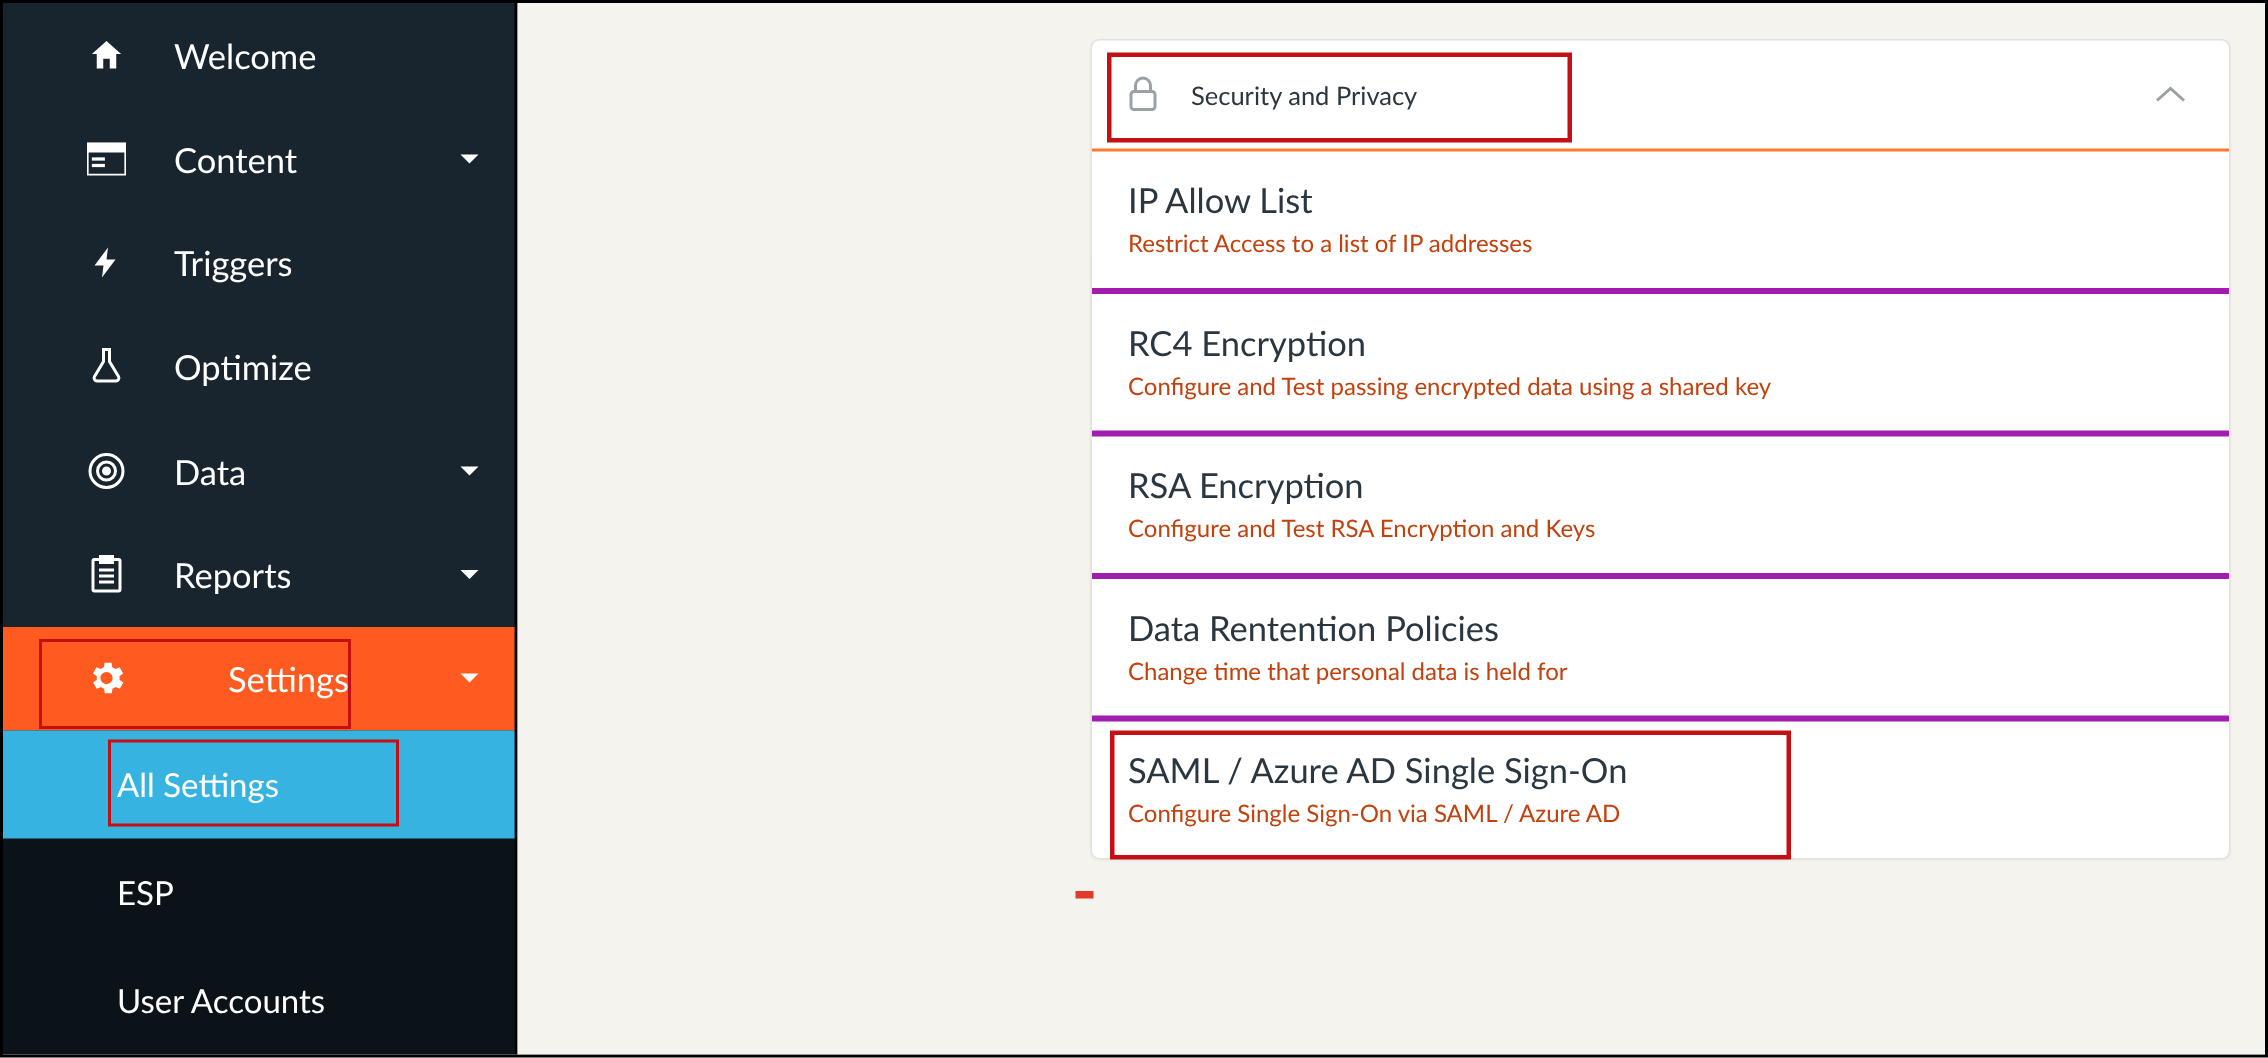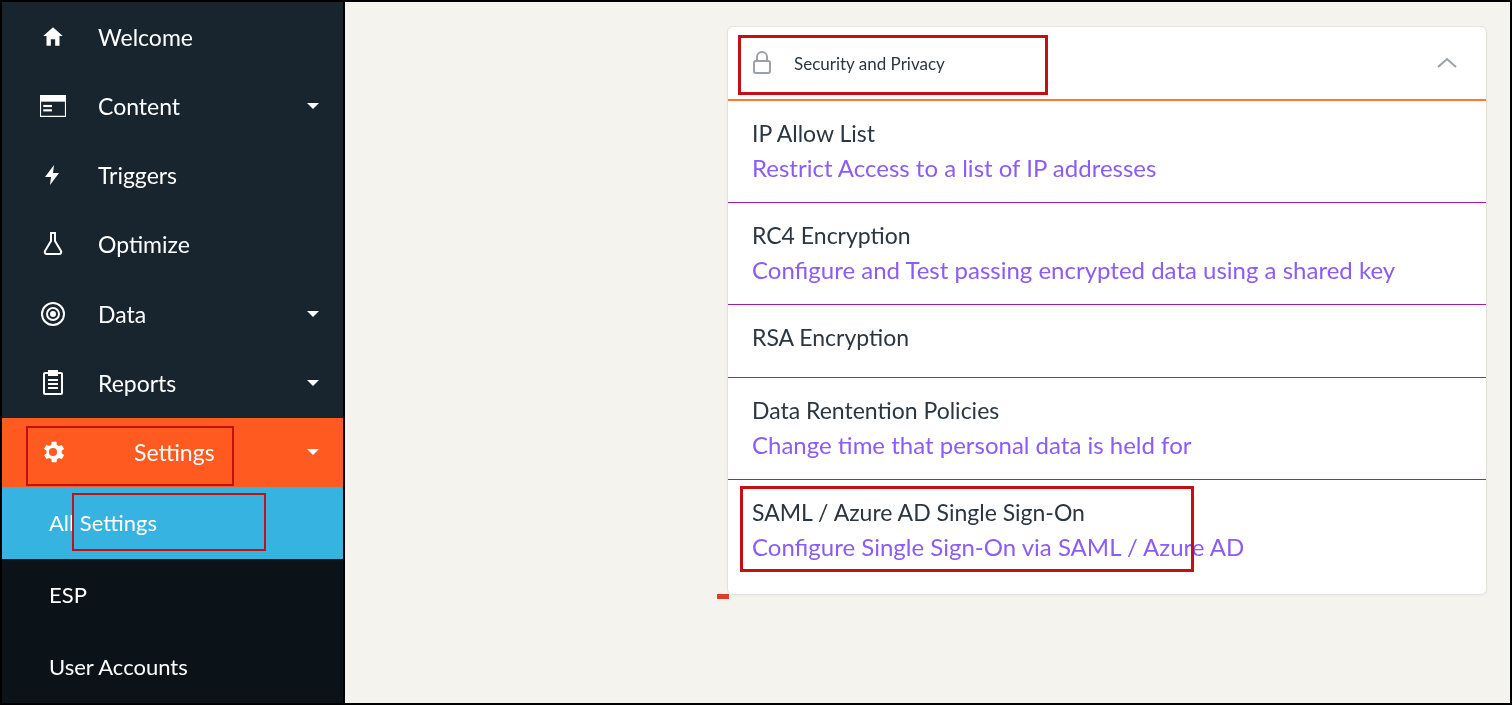--- a/index.html
+++ b/index.html
@@ -17,21 +17,21 @@
     background: #18252e;
     color: #fff;
     flex-shrink: 0;
     display: flex;
     flex-direction: column;
     border-right: 2px solid #000;
   }
   .nav-item {
     display: flex;
     align-items: center;
-    padding: 0 12px 0 36px;
+    padding: 0 12px 0 54px;
     height: 77px;
     font-size: 23px;
     font-weight: 400;
     position: relative;
     color: #fff;
   }
   .nav-item .icon-slot {
     width: 30px;
     height: 30px;
     margin-right: 30px;
@@ -59,21 +59,21 @@
   .nav-item.settings .inner-highlight {
     left: 24px; top: 8px; width: 208px; height: 60px;
   }
   .subnav {
     background: #0b1318;
   }
   .sub-item {
     display: flex;
     align-items: center;
     height: 72px;
-    padding-left: 47px;
+    padding-left: 76px;
     font-size: 22px;
     color: #fff;
   }
   .sub-item.active {
     background: #36b3e0;
     color: #fff;
     position: relative;
   }
   .sub-item.active .inner-highlight {
     left: 70px; top: 6px; width: 194px; height: 58px;
@@ -113,32 +113,32 @@
     margin-left: auto;
   }
   .panel-header .hdr-highlight {
     position: absolute;
     border: 3px solid #c40f14;
     left: 10px; top: 8px; width: 310px; height: 60px;
     pointer-events: none;
   }
   .panel-row {
     padding: 18px 24px 20px 24px;
-    border-bottom: 1px solid #a21caf;
-    position: relative;
-  }
-  .panel-row:last-child { border-bottom: none; padding-bottom: 33px;}
+    border-bottom: 4px solid #a21caf;
+    position: relative;
+  }
+  .panel-row:last-child { border-bottom: none; padding-bottom: 20px;}
   .panel-row .row-title {
     font-size: 23px;
     color: #2a3640;
     margin-bottom: 6px;
   }
   .panel-row .row-desc {
-    font-size: 24px;
-    color: #8b5cf6;
+    font-size: 16px;
+    color: #c2410c;
   }
   .panel-row .row-highlight {
     position: absolute;
     border: 3px solid #c40f14;
     left: 12px; top: 6px; right: 300px; height: 86px;
     width: 454px;
     pointer-events: none;
   }
   .tiny-red-mark {
     position: absolute;
@@ -272,20 +272,21 @@
       <div class="row-desc">Restrict Access to a list of IP addresses</div>
     </div>
 
     <div class="panel-row">
       <div class="row-title">RC4 Encryption</div>
       <div class="row-desc">Configure and Test passing encrypted data using a shared key</div>
     </div>
 
     <div class="panel-row">
       <div class="row-title">RSA Encryption</div>
+      <div class="row-desc">Configure and Test RSA Encryption and Keys</div>
     </div>
 
     <div class="panel-row">
       <div class="row-title">Data Rentention Policies</div>
       <div class="row-desc">Change time that personal data is held for</div>
     </div>
 
     <div class="panel-row">
       <div class="row-title">SAML / Azure AD Single Sign-On</div>
       <div class="row-desc">Configure Single Sign-On via SAML / Azure AD</div>

